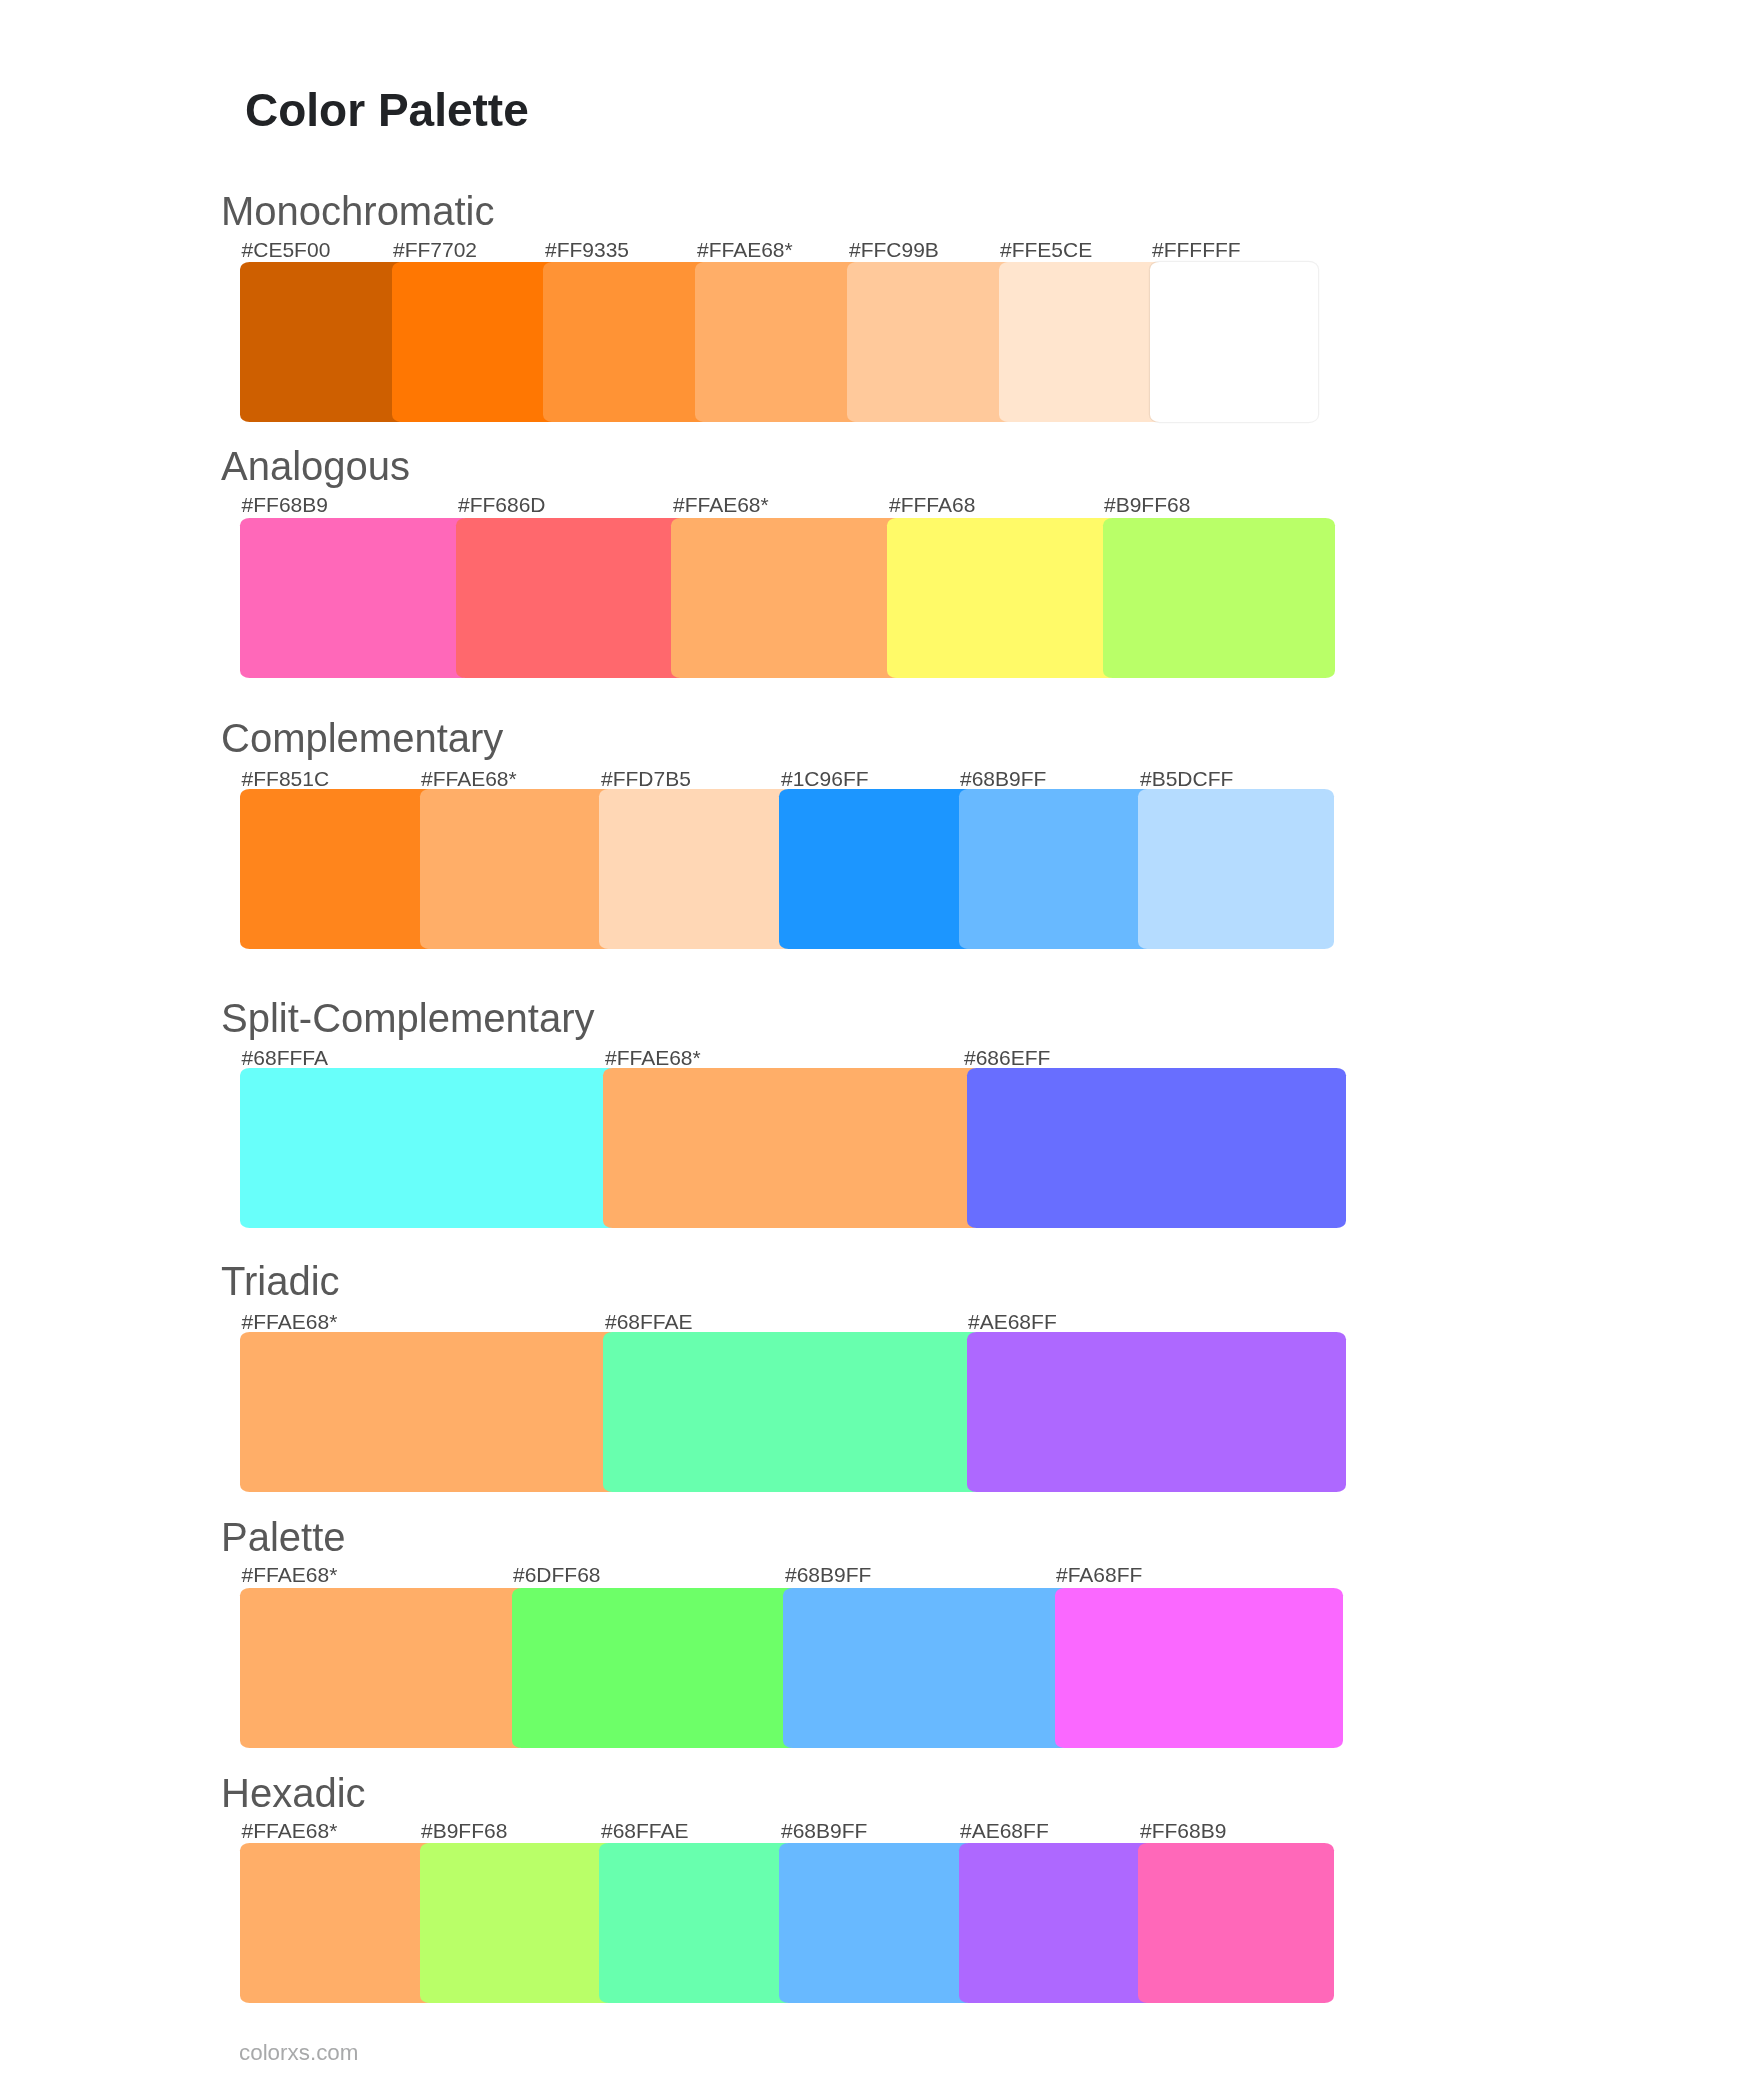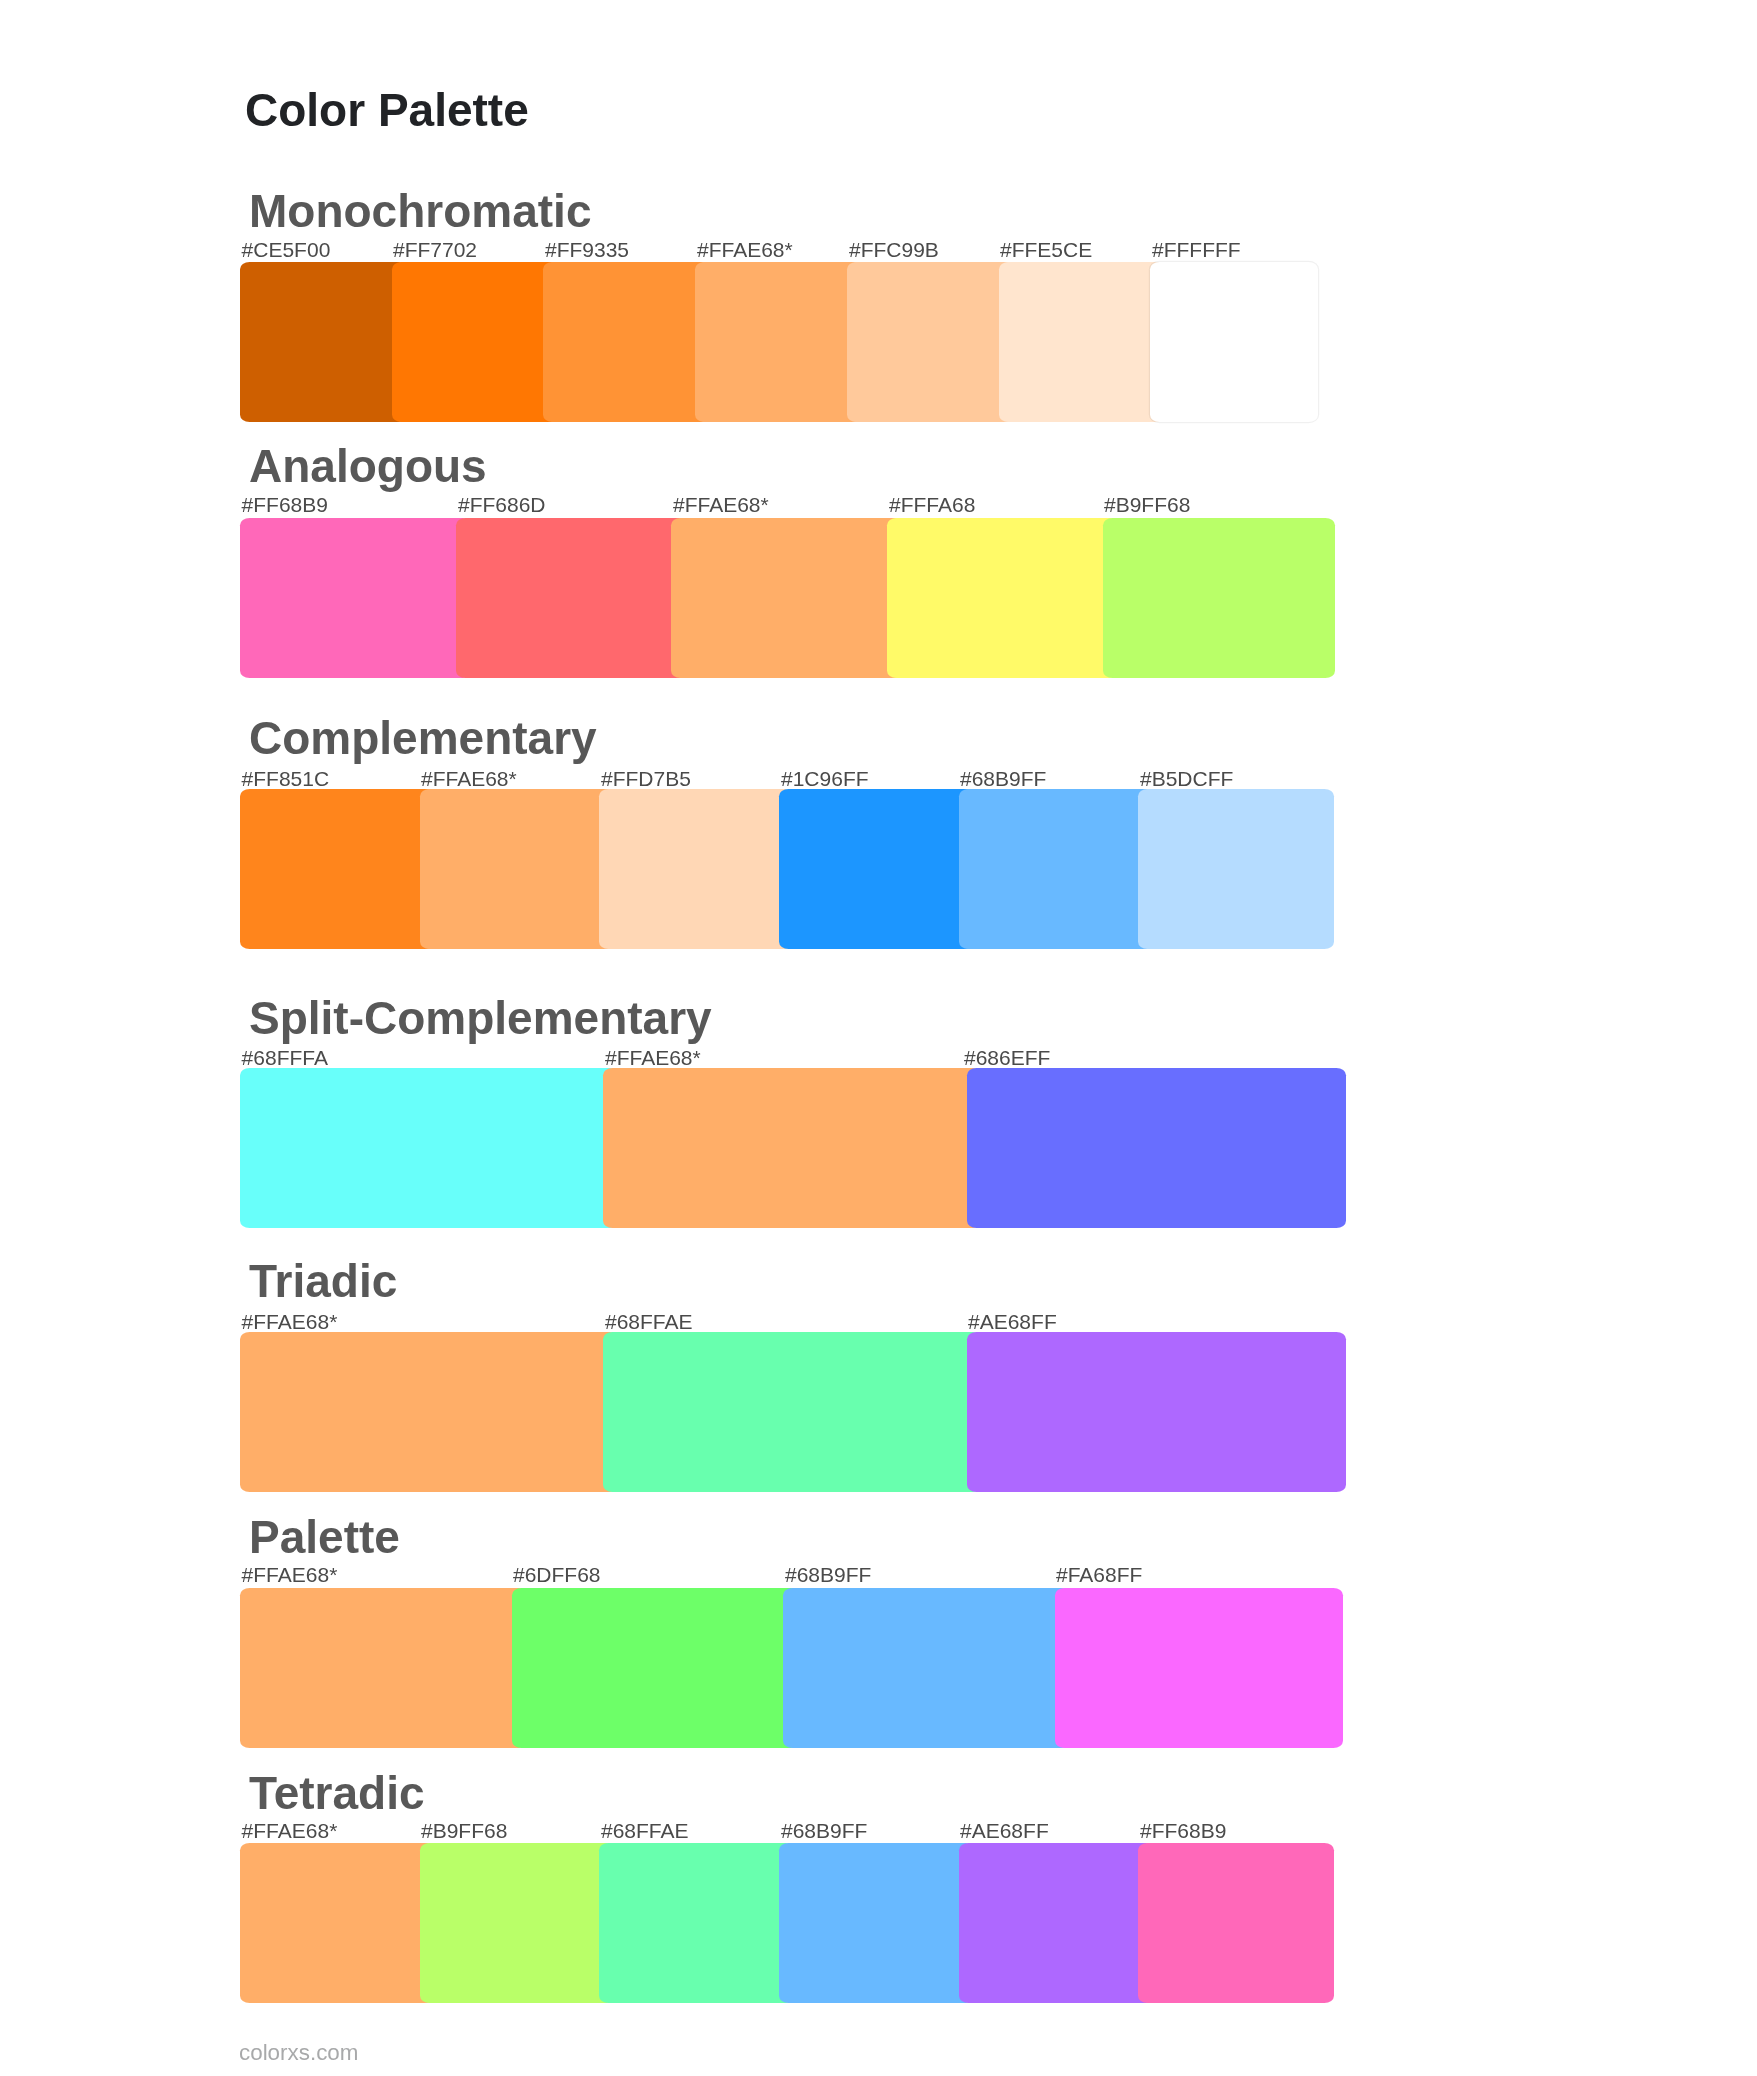--- a/index.html
+++ b/index.html
@@ -3,21 +3,21 @@
 <meta charset="utf-8">
 <style>
   html,body{margin:0;padding:0;background:#ffffff;}
   body{width:1757px;height:2077px;font-family:"Liberation Sans",sans-serif;
         -webkit-font-smoothing:antialiased;}
   .page{position:relative;width:1757px;height:2077px;overflow:hidden;background:#ffffff;}
   .title,.subtitle,.sec-title,.footer,.lab{transform:translateZ(0);}
   .title,.subtitle,.sec-title,.footer{position:absolute;white-space:nowrap;}
   .title{left:237px;top:23px;font-size:51px;line-height:51px;font-weight:bold;color:#212326;}
   .subtitle{left:238px;top:87px;font-size:46px;line-height:46px;font-weight:bold;color:#212326;margin-left:7px;}
-  .sec-title{left:249px;font-size:46px;line-height:40px;font-weight:bold;color:#585858;}
+  .sec-title{left:221px;font-size:40px;line-height:40px;font-weight:normal;color:#585858;}
   .labels{position:absolute;left:240px;width:1134px;height:21px;}
   .lab{position:absolute;top:0;font-size:21px;line-height:21px;color:#4a4a4a;white-space:nowrap;}
   .row{position:absolute;left:240px;width:1134px;height:160px;}
   .sw{position:absolute;top:0;height:160px;border-radius:9.6px / 7.2px;}
   .footer{left:239px;top:2042px;font-size:22.4px;line-height:22.4px;color:#a8a9aa;}
 </style>
 </head>
 <body>
 
 <div class="page">
@@ -114,21 +114,21 @@
       <div class="lab" style="left:816px">#FA68FF</div>
     </div>
     <div class="row" style="top:1588px">
       <div class="sw" style="left:0px;width:288px;background:#FFAE68" title="#FFAE68*"></div>
       <div class="sw" style="left:272px;width:288px;background:#6DFF68" title="#6DFF68"></div>
       <div class="sw" style="left:543px;width:288px;background:#68B9FF" title="#68B9FF"></div>
       <div class="sw" style="left:815px;width:288px;background:#FA68FF" title="#FA68FF"></div>
     </div>
   </div>
   <div class="section">
-    <div class="sec-title" style="top:1773px">Tetradic</div>
+    <div class="sec-title" style="top:1773px">Hexadic</div>
     <div class="labels" style="top:1820px">
       <div class="lab" style="left:1.6px">#FFAE68*</div>
       <div class="lab" style="left:181px">#B9FF68</div>
       <div class="lab" style="left:361px">#68FFAE</div>
       <div class="lab" style="left:541px">#68B9FF</div>
       <div class="lab" style="left:720px">#AE68FF</div>
       <div class="lab" style="left:900px">#FF68B9</div>
     </div>
     <div class="row" style="top:1843px">
       <div class="sw" style="left:0px;width:196px;background:#FFAE68" title="#FFAE68*"></div>

